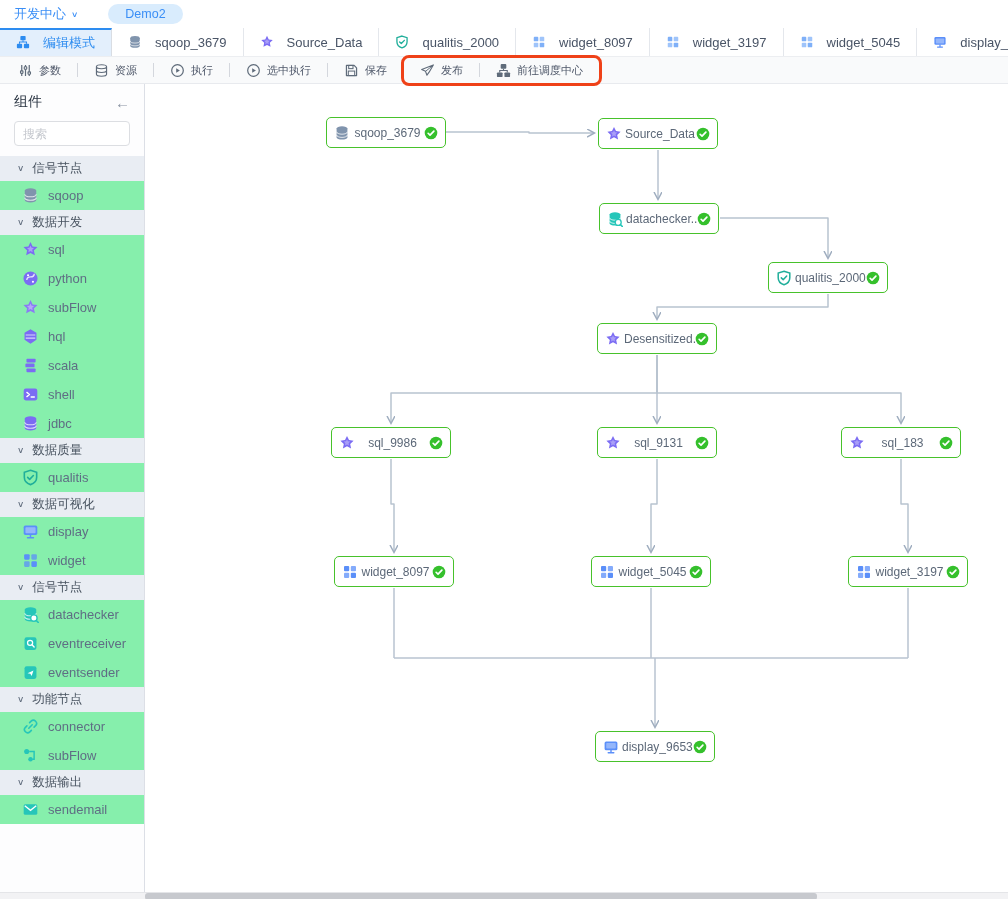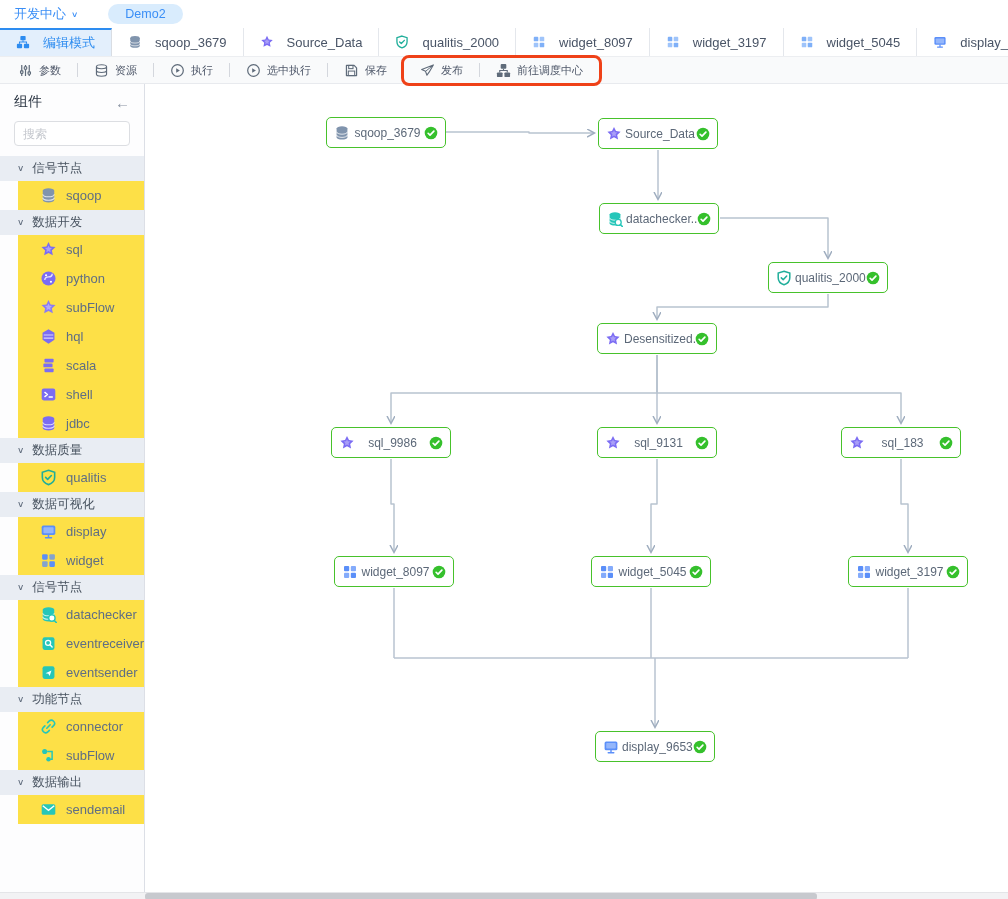--- a/index.html
+++ b/index.html
@@ -44,21 +44,21 @@
   .sb-collapse { color:#8a93a2; font-size:15px; cursor:pointer; line-height:1; }
   .sb-search { margin:4px 14px 10px 14px; }
   .sb-search input { width:100%; height:25px; border:1px solid #dcdee2; border-radius:4px;
     font-size:12px; padding:4px 8px; color:#515a6e; background:#fff; outline:none;
     font-family:"Liberation Sans","DejaVu Sans",sans-serif; }
   .sb-search input::placeholder { color:#c5c8ce; }
   .sb-category { height:25px; background:#e9edf3; display:flex; align-items:center; gap:8px;
     padding-left:17px; font-size:12.5px; color:#47525f; cursor:pointer; }
   .sb-chevron { font-size:10px; color:#5f6b7c; transform:scaleY(.85); }
   .sb-item { height:29px; display:flex; align-items:center; gap:9px; padding-left:22px;
-    font-size:13px; color:#5f6e84; cursor:pointer; background:#fde047;margin-left:18px; }
+    font-size:13px; color:#5f6e84; cursor:pointer; background:#86efac; }
   .sb-item svg { flex:0 0 auto; }
 
   
   .canvas { flex:1; position:relative; background:#fff; overflow:hidden; }
   .canvas svg.edges { position:absolute; left:0; top:0; }
   .flow-node { position:absolute; width:120px; height:31px; background:#fff;
     border:1.6px solid #47c22b; border-radius:5px; display:flex; align-items:center;
     padding:0 7px; cursor:pointer; z-index:2; }
   .n-icon { display:flex; width:17px; }
   .n-label { flex:1; text-align:center; font-size:12px; color:#5c6878; white-space:nowrap;

